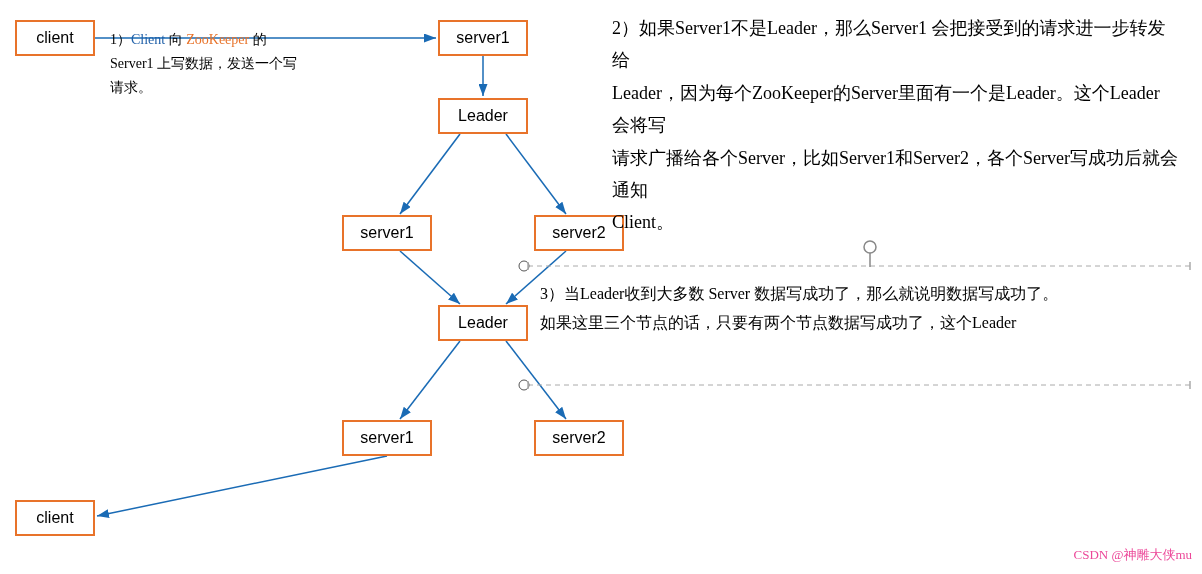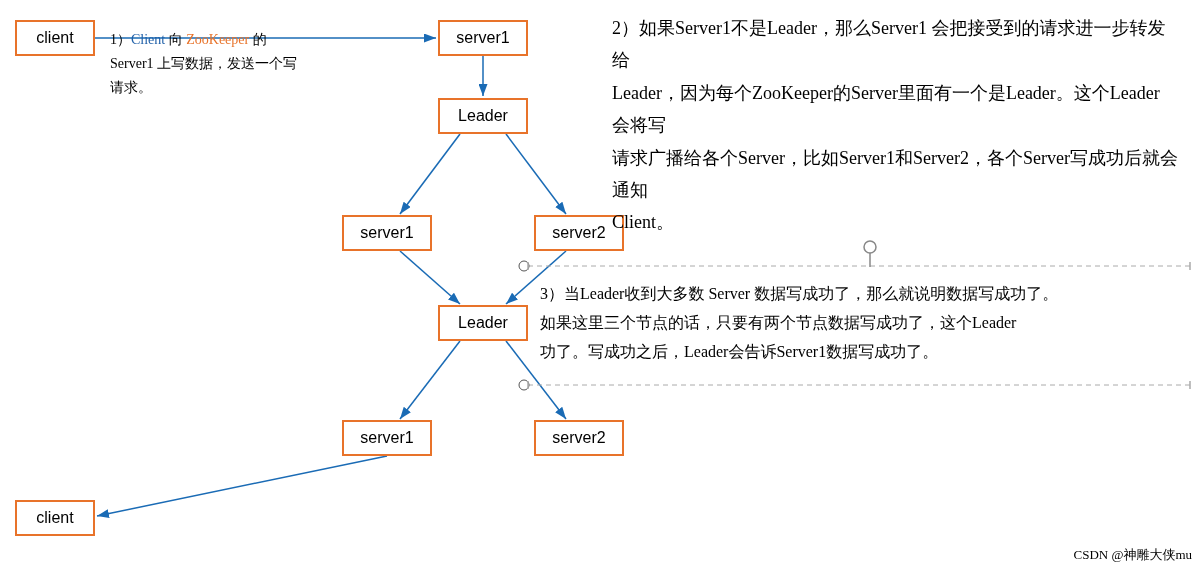--- a/index.html
+++ b/index.html
@@ -47,21 +47,21 @@
       font-size: 14px;
       line-height: 1.6;
       color: #000;
     }
 
     .csdn-watermark {
       position: absolute;
       bottom: 8px;
       right: 10px;
       font-size: 13px;
-      color: #000000;
+      color: #ec4899;
     }
   </style>
 </head>
 <body>
 
 <div class="canvas">
 
   <svg class="arrows-svg">
     <defs>
       <marker id="arrowhead" markerWidth="8" markerHeight="6" refX="8" refY="3" orient="auto">
@@ -150,21 +150,20 @@
   <div class="annotation" style="left:612px; top:12px; width:568px; line-height:1.8; font-size:18px;">
     <span>2）如果Server1不是Leader，那么Server1 会把接受到的请求进一步转发给</span><br>
     <span>Leader，因为每个ZooKeeper的Server里面有一个是Leader。这个Leader 会将写</span><br>
     <span>请求广播给各个Server，比如Server1和Server2，各个Server写成功后就会通知</span><br>
     <span>Client。</span>
   </div>
 
   <div class="annotation" style="left:540px; top:280px; width:640px; line-height:1.8; font-size:16px;">
     <span>3）当Leader收到大多数 Server 数据写成功了，那么就说明数据写成功了。</span><br>
     <span>如果这里三个节点的话，只要有两个节点数据写成功了，这个Leader</span><br>
-    <span>功了。写成功之后，Leader会告诉Server1数据写成功了。</span>
   </div>
 
 
   <div class="csdn-watermark">
     <span>CSDN @神雕大侠mu</span>
   </div>
 
 </div>
 
 </body></html>

